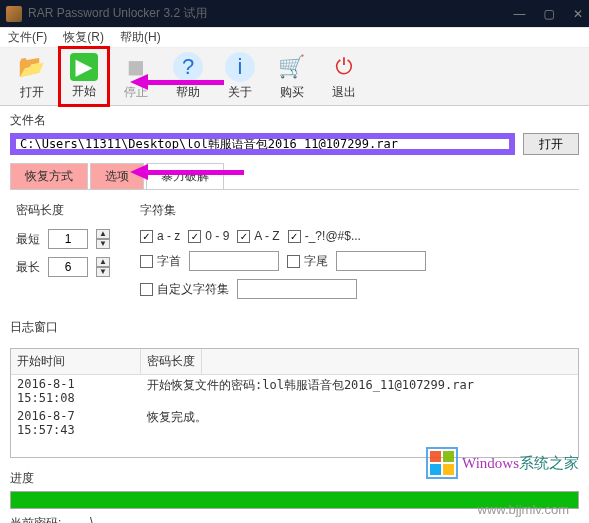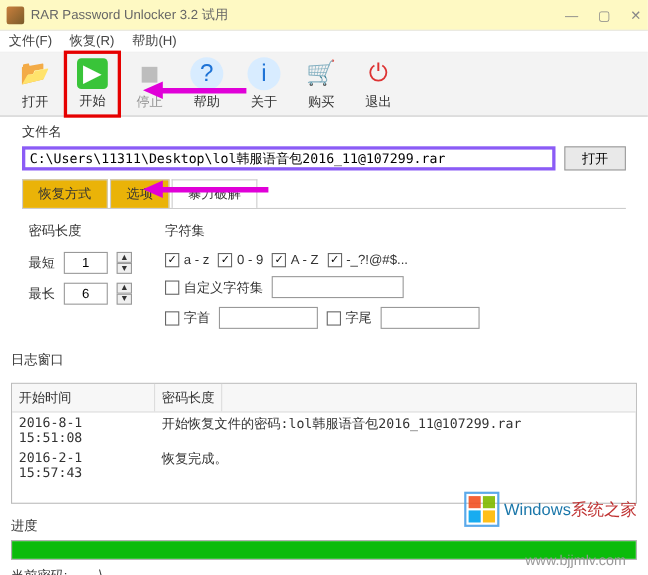--- a/index.html
+++ b/index.html
@@ -1,40 +1,40 @@
 <!DOCTYPE html>
 <html><head>
 <meta charset="utf-8">
 <style>
 * { box-sizing: border-box; margin: 0; padding: 0; font-family: "Microsoft YaHei", SimSun, Arial, sans-serif; }
 body { background: #fff; font-size: 12px; color: #333; width: 589px; height: 523px; overflow: hidden; position: relative; }
 
-.titlebar { height: 28px; background: #fef9c3; border-bottom: 1px solid #e6e6e6; display: flex; align-items: center; padding: 0 6px; color: #666; }
+.titlebar { height: 28px; background: #0f172a; border-bottom: 1px solid #e6e6e6; display: flex; align-items: center; padding: 0 6px; color: #666; }
 .titlebar .app-icon { width: 16px; height: 16px; margin-right: 6px; background: linear-gradient(135deg,#c97f3d,#7a5b2a); border-radius:2px; }
 .titlebar .title { flex: 1; font-size: 12px; }
 .titlebar .winbtns { display: flex; gap: 18px; color: #888; }
 .titlebar .winbtns span { cursor: pointer; }
 
 .menubar { height: 20px; display: flex; gap: 16px; padding: 0 8px; align-items: center; color: #444; border-bottom: 1px solid #eee; }
 
 .toolbar { height: 58px; background: #f3f3f3; display: flex; align-items: center; padding: 2px 6px; border-bottom: 1px solid #ccc; }
 .toolbtn { width: 52px; display: flex; flex-direction: column; align-items: center; gap: 2px; padding: 4px 0; cursor: pointer; }
 .toolbtn .ico { width: 30px; height: 30px; display: flex; align-items: center; justify-content: center; font-size: 22px; }
 .toolbtn .lbl { font-size: 12px; color: #333; }
 .highlight-red { border: 3px solid #e60000; }
 
-.body-area { padding: 6px 20px; }
+.body-area { padding: 6px 10px; }
 
 .file-row-label { font-size: 12px; margin-bottom: 4px; }
 .file-row { display: flex; gap: 8px; align-items: center; margin-bottom: 8px; }
-.file-input { flex: 1; border: 3px solid #8b5cf6; height: 22px; padding: 2px 4px; font-family: Consolas, monospace; font-size: 12px; }
+.file-input { flex: 1; border: 6px solid #8b5cf6; height: 22px; padding: 2px 4px; font-family: Consolas, monospace; font-size: 12px; }
 .file-open-btn { width: 56px; height: 22px; background: #e9e9e9; border: 1px solid #999; cursor: pointer; font-size: 12px; }
 
 .tabs { display: flex; align-items: flex-end; border-bottom: 1px solid #ccc; margin-bottom: 8px; }
-.tab { padding: 4px 14px; background: #eab308; border: 1px solid #ccc; border-bottom: none; margin-right: 2px; cursor: pointer; font-size: 12px; }
+.tab { padding: 4px 14px; background: #fca5a5; border: 1px solid #ccc; border-bottom: none; margin-right: 2px; cursor: pointer; font-size: 12px; }
 .tab.active { background: #fff; }
 
 .settings { display: flex; gap: 30px; padding: 4px 6px; }
 .col { display: flex; flex-direction: column; gap: 8px; }
 .col .heading { font-size: 12px; color: #333; margin-bottom: 2px; }
 .row { display: flex; align-items: center; gap: 8px; }
 .num-in { width: 40px; height: 20px; border: 1px solid #999; text-align: center; font-size: 12px; }
 .spin { display:flex; flex-direction:column; }
 .spin span { width:14px; height:10px; border:1px solid #999; background:#f0f0f0; font-size:8px; line-height:8px; text-align:center; cursor:pointer; }
 
@@ -63,21 +63,21 @@
 
 .arrow { position: absolute; pointer-events: none; }
 .arrow-line { position:absolute; background:#e000d8; height:5px; }
 .arrow-head { position:absolute; width:0; height:0; border-top:8px solid transparent; border-bottom:8px solid transparent; border-right:18px solid #e000d8; }
 
 
 .wm1 { position:absolute; right:10px; bottom:44px; display:flex; align-items:center; gap:4px; opacity:0.9; }
 .wm1 .winlogo { width:32px; height:32px; display:grid; grid-template-columns:1fr 1fr; grid-template-rows:1fr 1fr; gap:2px; border:2px solid #4aa0e8; padding:2px; }
 .wm1 .winlogo span:nth-child(1){background:#f25022;} .wm1 .winlogo span:nth-child(2){background:#7fba00;} .wm1 .winlogo span:nth-child(3){background:#00a4ef;} .wm1 .winlogo span:nth-child(4){background:#ffb900;}
 .wm1 .wt { font-size:15px; }
-.wm1 .wt .blue{color:#0369a1;} .wm1 .wt .dark{color:#b91c1c;}
+.wm1 .wt .blue{color:#a21caf;font-family:Liberation Serif, serif;} .wm1 .wt .dark{color:#0f766e;}
 .wm2 { position:absolute; right:20px; bottom:6px; font-size:13px; color:#999; }
 </style>
 </head>
 <body>
 
 <div class="titlebar">
   <div class="app-icon"></div>
   <div class="title">RAR Password Unlocker 3.2 试用</div>
   <div class="winbtns">
     <span>—</span>
@@ -173,52 +173,52 @@
             <span>A - Z</span>
           </label>
         <label class="chk">
             <span class="box">✓</span>
             <span>-_?!@#$...</span>
           </label>
       </div>
       <div class="row">
         <label class="chk">
             <span class="box"></span>
-            <span>自定义字符集</span>
-          </label>
-        <input class="txtfield" style="">
-      </div>
-      <div class="row">
-        <label class="chk">
-            <span class="box"></span>
             <span>字首</span>
           </label>
         <input class="txtfield" style="width: 90px;">
         <label class="chk">
             <span class="box"></span>
             <span>字尾</span>
           </label>
         <input class="txtfield" style="width: 90px;">
+      </div>
+      <div class="row">
+        <label class="chk">
+            <span class="box"></span>
+            <span>自定义字符集</span>
+          </label>
+        <input class="txtfield" style="">
       </div>
     </div>
   </div>
 </div>
 
 <div class="section-label">日志窗口</div>
 <div class="log-box">
   <div class="log-head">
     <div class="log-col-time">开始时间</div>
     <div>密码长度</div>
   </div>
   <div class="log-row">
     <div class="t">2016-8-1 15:51:08</div>
     <div class="m">开始恢复文件的密码:lol韩服语音包2016_11@107299.rar</div>
   </div>
   <div class="log-row">
-    <div class="t">2016-2-1 15:57:43</div>
+    <div class="t">2016-8-7 15:57:43</div>
     <div class="m">恢复完成。</div>
   </div>
   <div style="height:18px;"></div>
 </div>
 
 <div class="progress-area">
   <div class="section-label" style="margin:4px 0;">进度</div>
   <div class="progress-bar">
     <div class="progress-fill"></div>
   </div>

